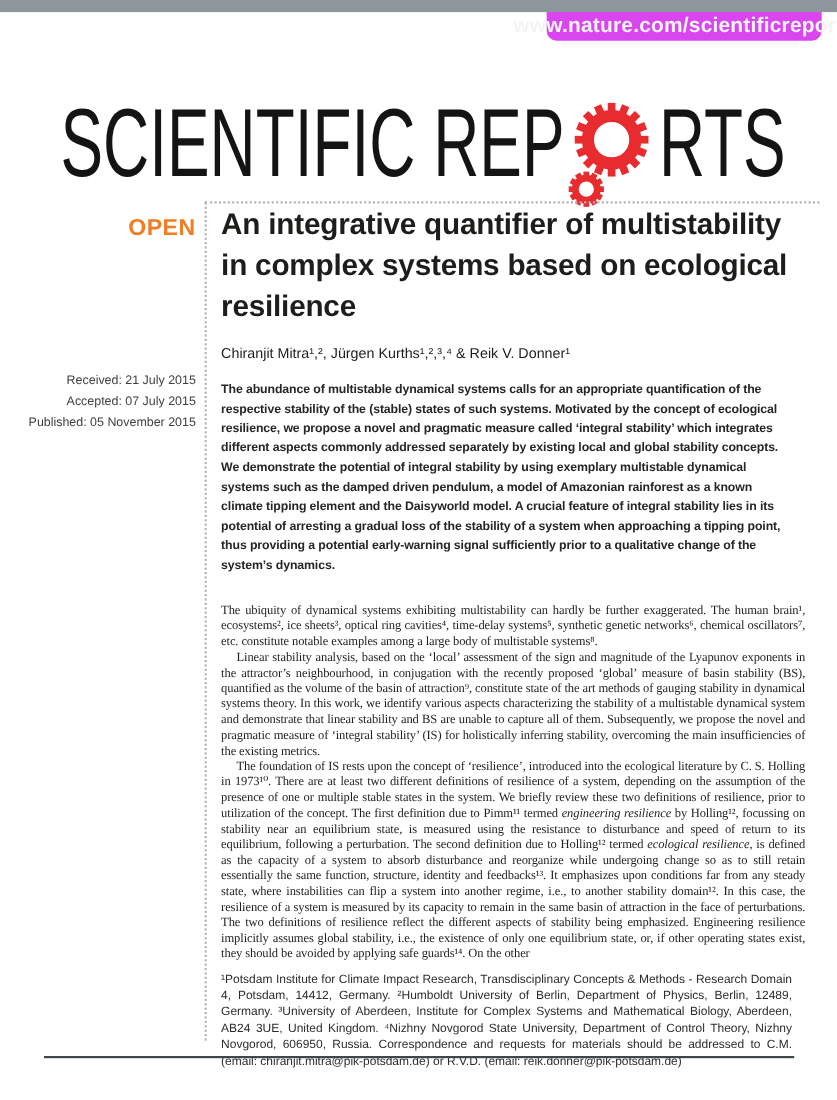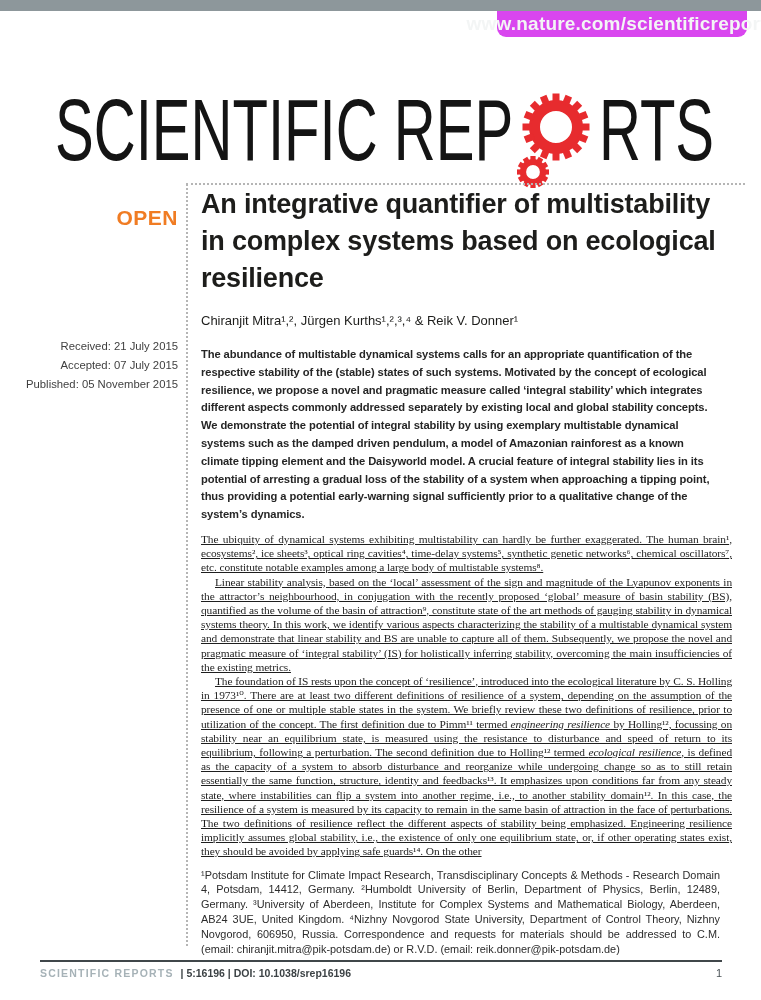--- a/index.html
+++ b/index.html
@@ -23,44 +23,43 @@
     transform:scaleX(.66);transform-origin:0 50%;
   }
   #logo-p1{left:55px;}
   #logo-p2{left:599px;}
   #logo-gear{position:absolute;left:516px;top:13px;color:#e72b2e;}
   
   #dot-h{position:absolute;left:186px;top:183px;width:559px;height:0;border-top:2px dotted #b5b5b5;}
   #dot-v{position:absolute;left:186px;top:184px;width:0;height:762px;border-left:2px dotted #b5b5b5;}
   
   #open-label{
-    position:absolute;left:40px;top:206px;width:138px;text-align:right;
+    position:absolute;left:40px;top:196px;width:138px;text-align:right;
     font-size:21px;font-weight:bold;color:#f07c23;letter-spacing:.5px;
   }
   #dates{
     position:absolute;left:10px;top:313px;width:168px;text-align:right;
     font-size:11.3px;line-height:19px;color:#3f3f3f;margin-top:24px;
   }
   
   #content{position:absolute;left:201px;top:186px;width:520px;}
   #title{
     font-size:27px;line-height:37px;font-weight:bold;color:#1d1d1b;
     letter-spacing:-.2px;margin:0;
   }
   #authors{margin-top:16px;font-size:13px;font-weight:normal;color:#1d1d1b;}
   #abstract{
     margin-top:18px;width:518px;font-size:11.2px;line-height:17.8px;
     font-weight:bold;color:#262626;letter-spacing:-.1px;
   }
   #body-text{
-    margin-top:8px;width:531px;
+    margin-top:24px;width:531px;
     font-family:"Liberation Serif","DejaVu Serif",serif;
     font-size:11.4px;line-height:14.2px;color:#1e1e1e;text-align:justify;
     letter-spacing:-.1px;
-    text-decoration:underline;
   }
   #body-text p{margin:0;}
   #body-text p.indent{text-indent:14px;}
   #body-text em{font-style:italic;}
   #affiliations{
     margin-top:9px;width:519px;font-size:10.9px;line-height:14.8px;
     color:#2c2c2c;text-align:justify;
   }
   
   #footer-rule{position:absolute;left:40px;top:960px;width:682px;height:2px;background:#40474a;}
@@ -139,21 +138,14 @@
     <div id="abstract">The abundance of multistable dynamical systems calls for an appropriate quantification of the respective stability of the (stable) states of such systems. Motivated by the concept of ecological resilience, we propose a novel and pragmatic measure called ‘integral stability’ which integrates different aspects commonly addressed separately by existing local and global stability concepts. We demonstrate the potential of integral stability by using exemplary multistable dynamical systems such as the damped driven pendulum, a model of Amazonian rainforest as a known climate tipping element and the Daisyworld model. A crucial feature of integral stability lies in its potential of arresting a gradual loss of the stability of a system when approaching a tipping point, thus providing a potential early-warning signal sufficiently prior to a qualitative change of the system’s dynamics.</div>
     <div id="body-text">
         <p><span>The ubiquity of dynamical systems exhibiting multistability can hardly be further exaggerated. The human brain¹, ecosystems², ice sheets³, optical ring cavities⁴, time-delay systems⁵, synthetic genetic networks⁶, chemical oscillators⁷, etc. constitute notable examples among a large body of multistable systems⁸.</span></p>
         <p class="indent"><span>Linear stability analysis, based on the ‘local’ assessment of the sign and magnitude of the Lyapunov exponents in the attractor’s neighbourhood, in conjugation with the recently proposed ‘global’ measure of basin stability (BS), quantified as the volume of the basin of attraction⁹, constitute state of the art methods of gauging stability in dynamical systems theory. In this work, we identify various aspects characterizing the stability of a multistable dynamical system and demonstrate that linear stability and BS are unable to capture all of them. Subsequently, we propose the novel and pragmatic measure of ‘integral stability’ (IS) for holistically inferring stability, overcoming the main insufficiencies of the existing metrics.</span></p>
         <p class="indent"><span>The foundation of IS rests upon the concept of ‘resilience’, introduced into the ecological literature by C. S. Holling in 1973¹⁰. There are at least two different definitions of resilience of a system, depending on the assumption of the presence of one or multiple stable states in the system. We briefly review these two definitions of resilience, prior to utilization of the concept. The first definition due to Pimm¹¹ termed </span><em>engineering resilience</em><span> by Holling¹², focussing on stability near an equilibrium state, is measured using the resistance to disturbance and speed of return to its equilibrium, following a perturbation. The second definition due to Holling¹² termed </span><em>ecological resilience</em><span>, is defined as the capacity of a system to absorb disturbance and reorganize while undergoing change so as to still retain essentially the same function, structure, identity and feedbacks¹³. It emphasizes upon conditions far from any steady state, where instabilities can flip a system into another regime, i.e., to another stability domain¹². In this case, the resilience of a system is measured by its capacity to remain in the same basin of attraction in the face of perturbations. The two definitions of resilience reflect the different aspects of stability being emphasized. Engineering resilience implicitly assumes global stability, i.e., the existence of only one equilibrium state, or, if other operating states exist, they should be avoided by applying safe guards¹⁴. On the other</span></p>
       </div>
     <div id="affiliations">¹Potsdam Institute for Climate Impact Research, Transdisciplinary Concepts &amp; Methods - Research Domain 4, Potsdam, 14412, Germany. ²Humboldt University of Berlin, Department of Physics, Berlin, 12489, Germany. ³University of Aberdeen, Institute for Complex Systems and Mathematical Biology, Aberdeen, AB24 3UE, United Kingdom. ⁴Nizhny Novgorod State University, Department of Control Theory, Nizhny Novgorod, 606950, Russia. Correspondence and requests for materials should be addressed to C.M. (email: chiranjit.mitra@pik-potsdam.de) or R.V.D. (email: reik.donner@pik-potsdam.de)</div>
   </div>
 
   <div id="footer-rule"></div>
-  <div id="footer-line">
-    <div>
-      <span id="footer-journal">SCIENTIFIC REPORTS</span>
-      <span id="footer-citation">| 5:16196 | DOI: 10.1038/srep16196</span>
-    </div>
-    <span id="footer-page">1</span>
-  </div>
 
 </div>
 
 </body></html>

